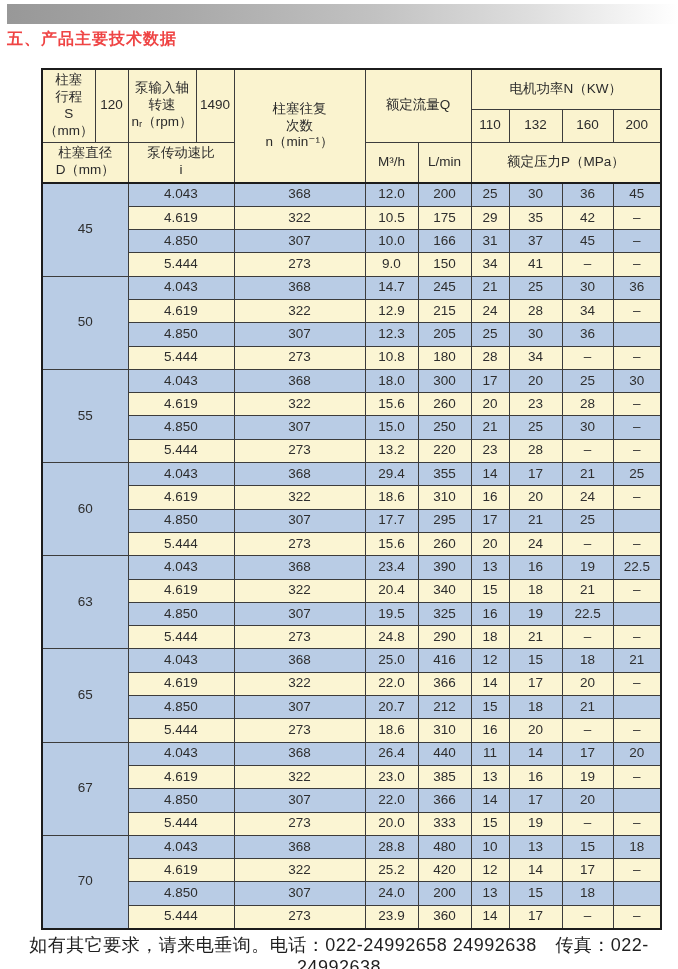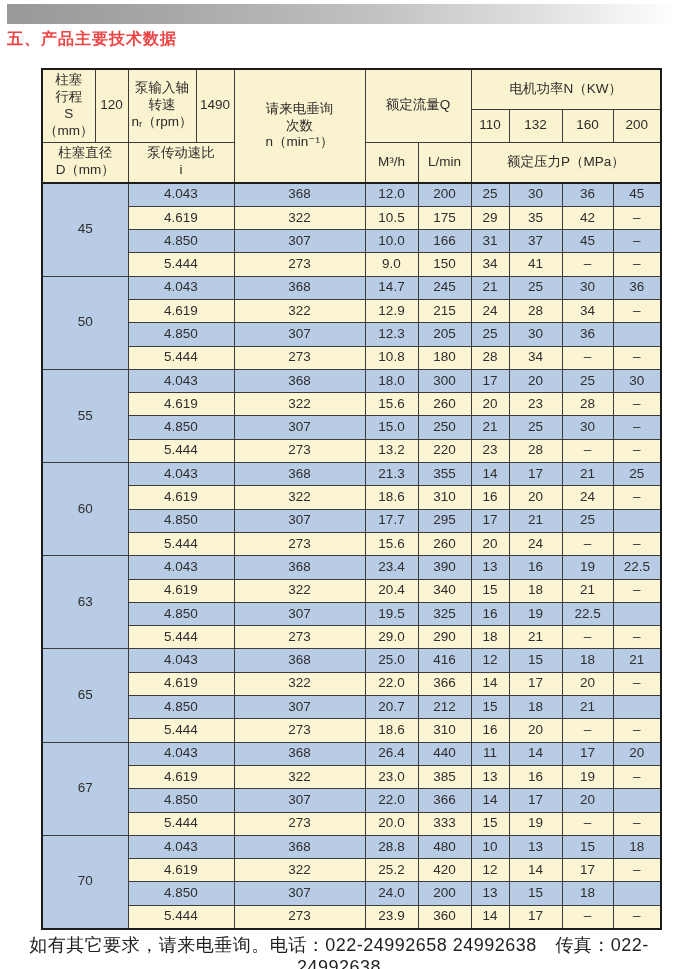--- a/index.html
+++ b/index.html
@@ -70,21 +70,21 @@
   <thead>
     <tr class="h1">
       <th rowspan="2" class="pre">柱塞
 行程
 S（mm）</th>
       <th rowspan="2">120</th>
       <th rowspan="2" class="pre">泵输入轴
 转速
 nᵣ（rpm）</th>
       <th rowspan="2">1490</th>
-      <th rowspan="3" class="pre">请来电垂询
+      <th rowspan="3" class="pre">柱塞往复
 次数
 n（min⁻¹）</th>
       <th rowspan="2" colspan="2">额定流量Q</th>
       <th colspan="4">电机功率N（KW）</th>
     </tr>
     <tr class="h2">
       <th>110</th>
       <th>132</th>
       <th>160</th>
       <th>200</th>
@@ -220,21 +220,21 @@
         <td colspan="1">220</td>
         <td colspan="1">23</td>
         <td colspan="1">28</td>
         <td colspan="1">–</td>
         <td colspan="1">–</td>
       </tr>
       <tr class="row-blue">
         <td colspan="2" rowspan="4" class="diam-cell">60</td>
         <td colspan="2">4.043</td>
         <td colspan="1">368</td>
-        <td colspan="1">21.3</td>
+        <td colspan="1">29.4</td>
         <td colspan="1">355</td>
         <td colspan="1">14</td>
         <td colspan="1">17</td>
         <td colspan="1">21</td>
         <td colspan="1">25</td>
       </tr>
       <tr class="row-cream">
         <td colspan="2">4.619</td>
         <td colspan="1">322</td>
         <td colspan="1">18.6</td>
@@ -291,21 +291,21 @@
         <td colspan="1">19.5</td>
         <td colspan="1">325</td>
         <td colspan="1">16</td>
         <td colspan="1">19</td>
         <td colspan="1">22.5</td>
         <td colspan="1"></td>
       </tr>
       <tr class="row-cream">
         <td colspan="2">5.444</td>
         <td colspan="1">273</td>
-        <td colspan="1">29.0</td>
+        <td colspan="1">24.8</td>
         <td colspan="1">290</td>
         <td colspan="1">18</td>
         <td colspan="1">21</td>
         <td colspan="1">–</td>
         <td colspan="1">–</td>
       </tr>
       <tr class="row-blue">
         <td colspan="2" rowspan="4" class="diam-cell">65</td>
         <td colspan="2">4.043</td>
         <td colspan="1">368</td>

